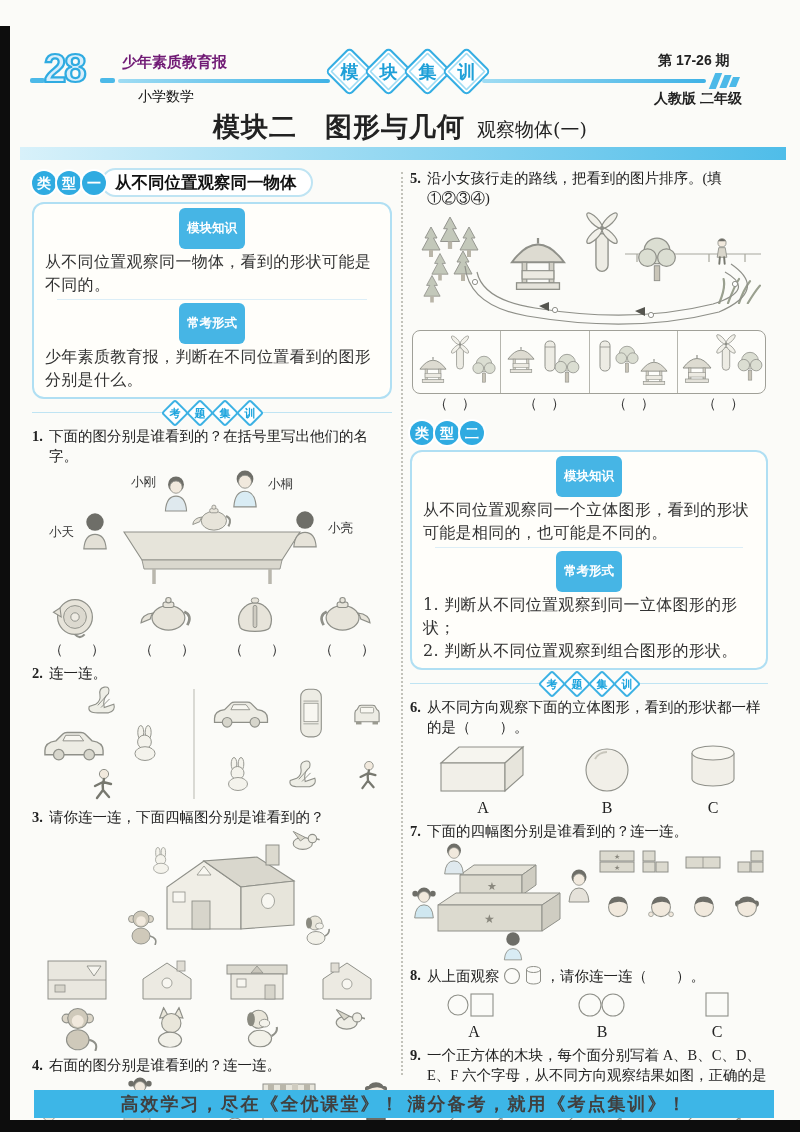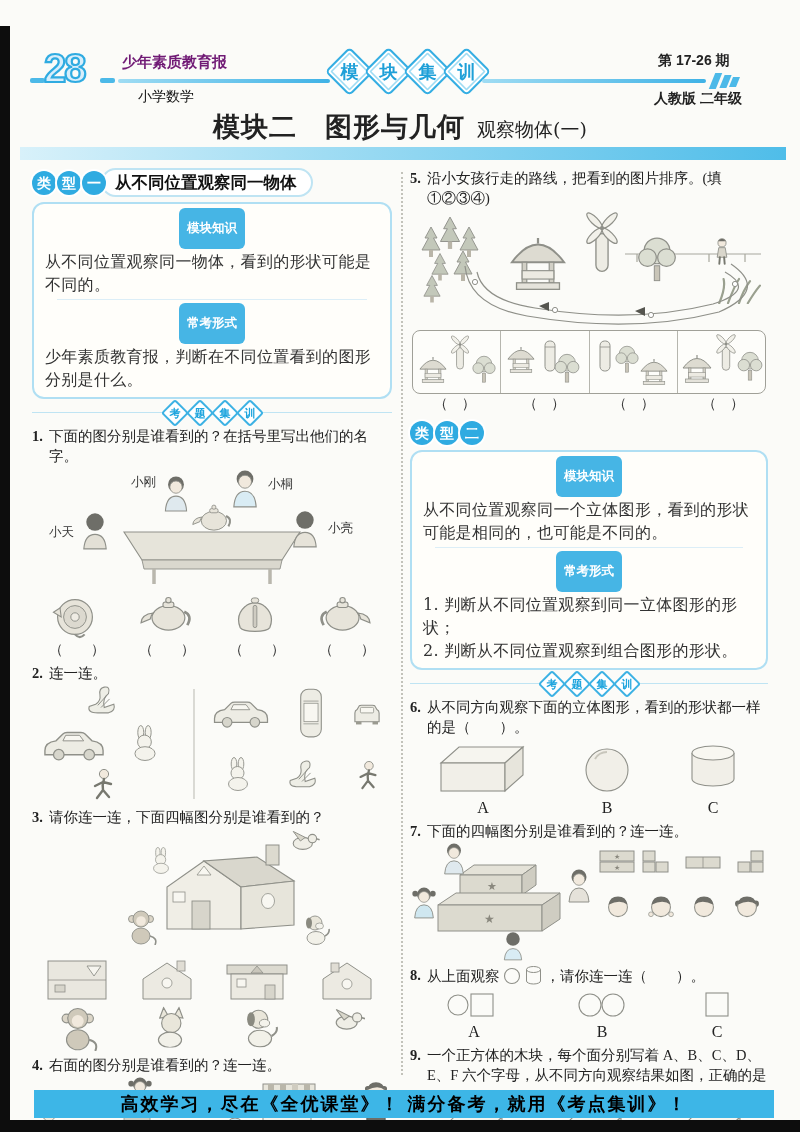--- a/index.html
+++ b/index.html
@@ -65,21 +65,21 @@
   .panels{display:flex;border:1.5px solid #a0a098;border-radius:8px;overflow:hidden;margin:2px 2px 1px;background:#fdfdfa;}
   .panel{flex:1;height:62px;border-right:1px solid #b6b6ae;position:relative;}
   .panel:last-child{border-right:none;}
   .panel svg{position:absolute;left:0;top:0;}
 
   .opt-row{display:flex;justify-content:space-between;font-size:14px;margin-top:2px;padding:0 4px;}
   .note{text-align:right;font-size:12.5px;font-weight:bold;margin-top:0;}
 
   .footer-bar{position:absolute;left:34px;right:26px;top:1090px;height:28px;background:#3db6e7;
               display:flex;align-items:center;justify-content:center;}
-  .footer-bar span{color:#000000;font:bold 18px/1 "Liberation Sans","DejaVu Sans",sans-serif;letter-spacing:2px;text-align:right;}
+  .footer-bar span{color:#404040;font:bold 18px/1 "Liberation Sans","DejaVu Sans",sans-serif;letter-spacing:2px;text-align:right;}
 
   text.nm{font-size:12.5px;font-family:"Liberation Serif",serif;fill:#333;}
   text.cube-l{font-family:"Liberation Serif",serif;font-style:italic;fill:#222;}
   text.star{fill:#8a887e;}
 </style>
 </head>
 <body>
 
 <svg width="0" height="0" style="position:absolute" aria-hidden="true">
 <defs>

